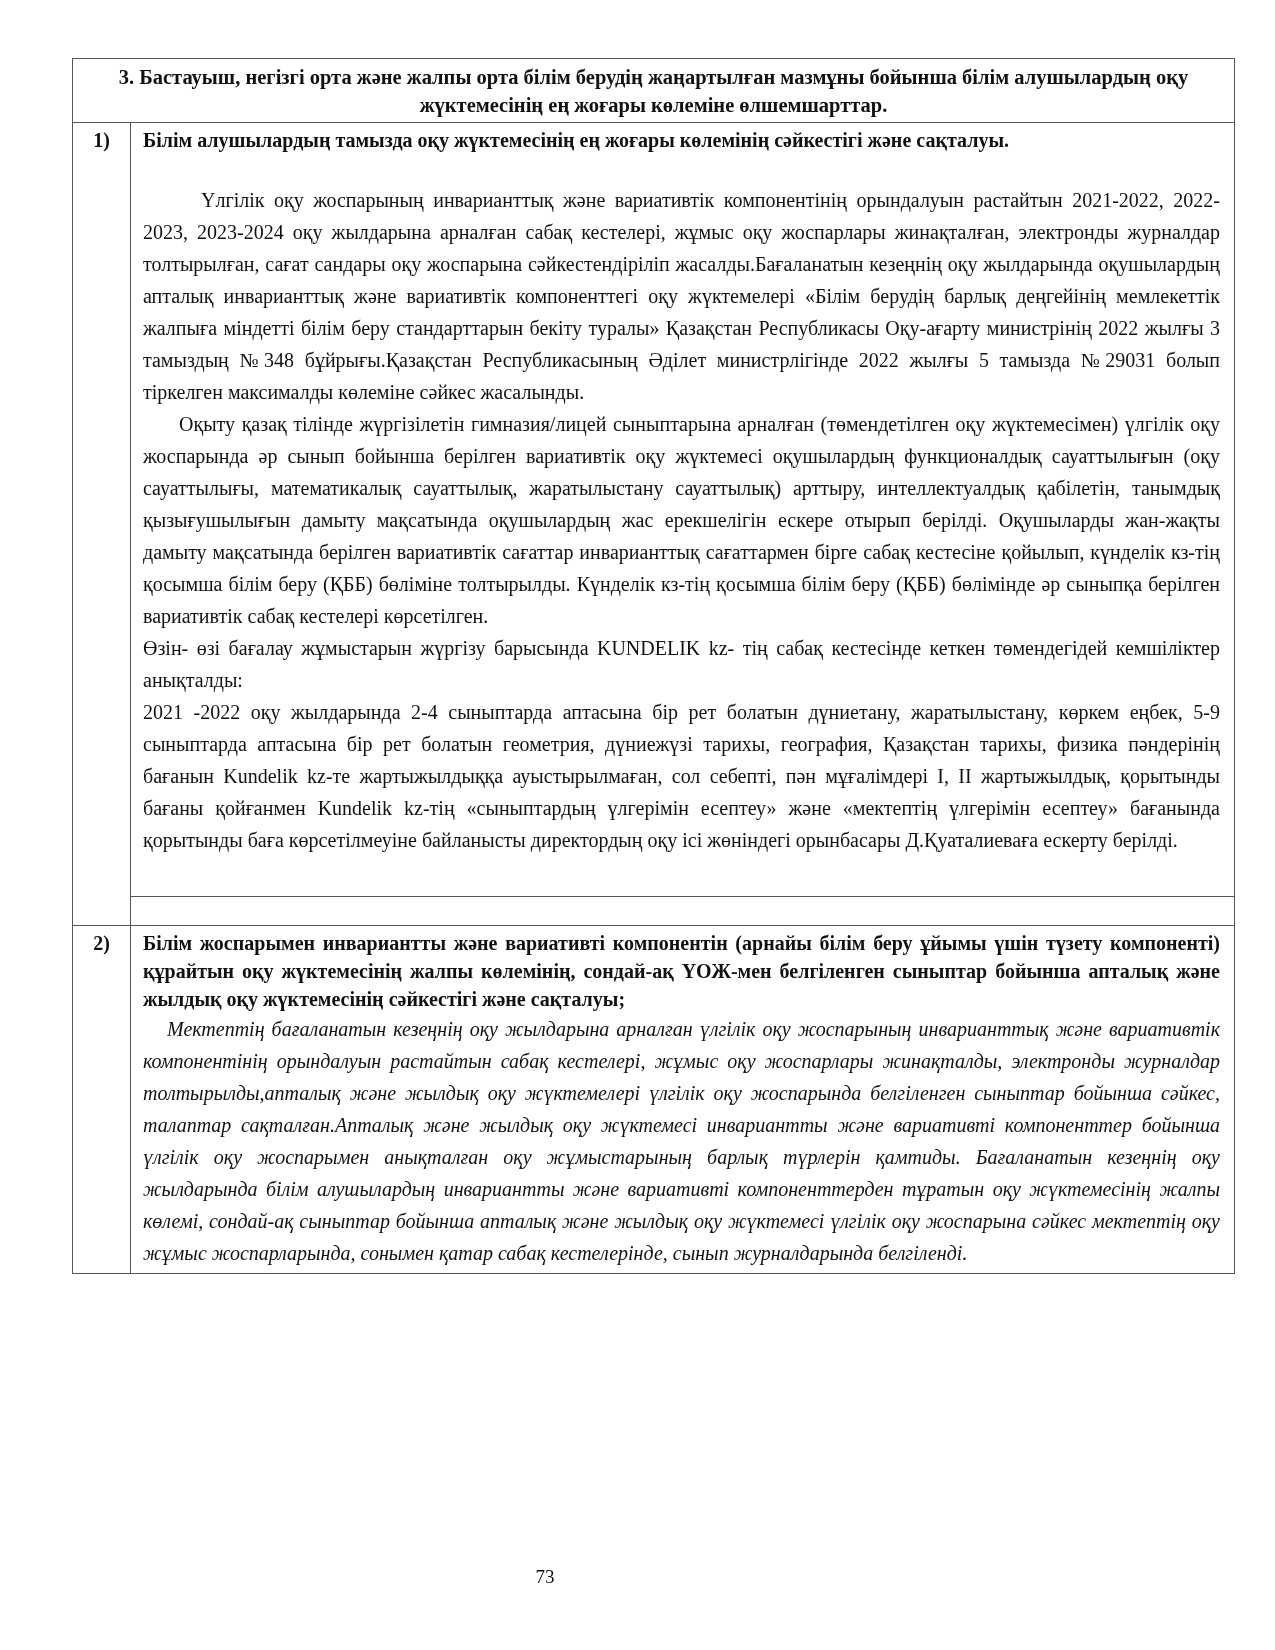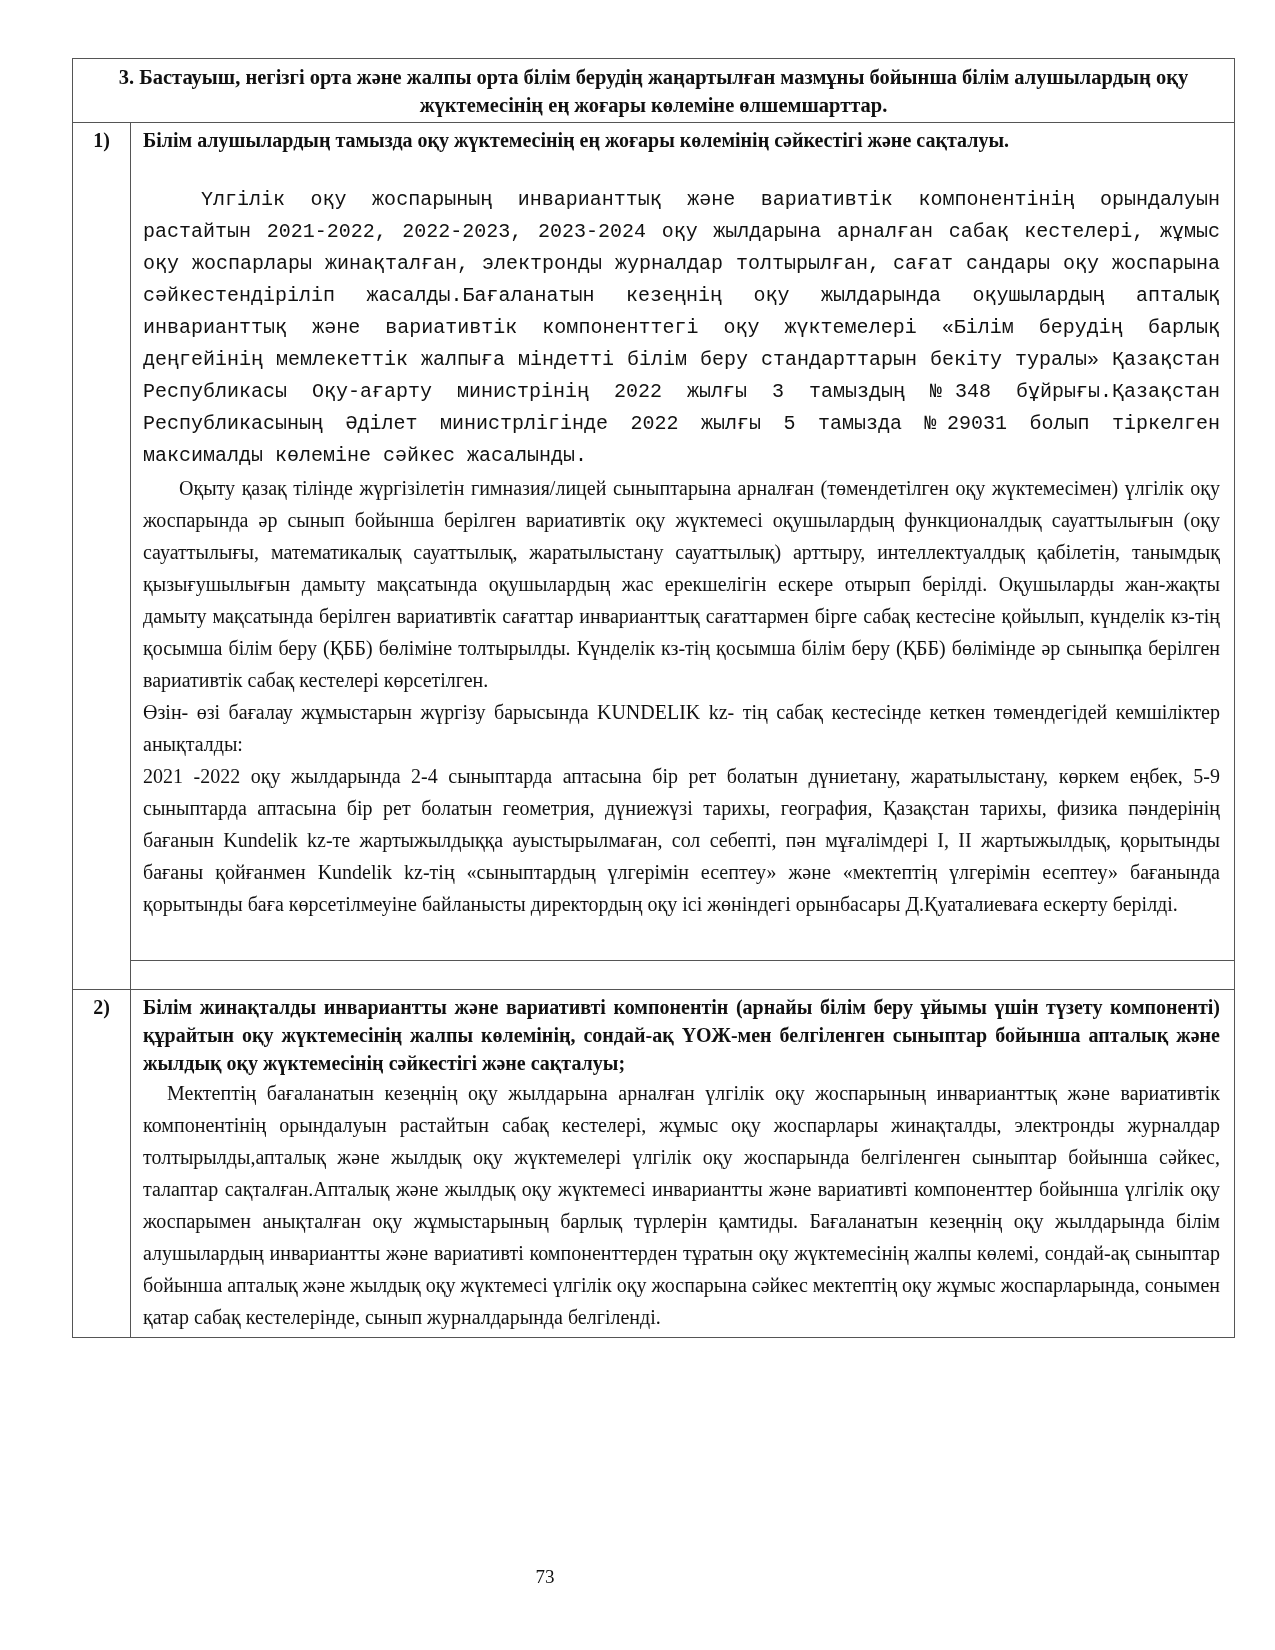--- a/index.html
+++ b/index.html
@@ -54,23 +54,23 @@
     }
     .body-text {
       font-size: 20px;
       line-height: 32px;
       text-align: justify;
       padding: 0 14px 0 12px;
     }
     .body-text p {
       margin: 0;
     }
-    .indent-lg { text-indent: 58px; font-family: Liberation Mono, monospace; }
+    .indent-lg { text-indent: 58px; }
     .indent-md { text-indent: 36px; }
-    .indent-sm { text-indent: 24px; }
+    .indent-sm { text-indent: 24px; font-style: italic; }
     .no-indent { text-indent: 0; }
 
     .sec1-body { padding-top: 30px; padding-bottom: 40px; }
     .blank-row td.blank-body { height: 28px; }
     .sec2-body { padding-top: 0; padding-bottom: 4px; }
 
     .page-number {
       position: absolute;
       left: 0;
       width: 1090px;
@@ -104,21 +104,21 @@
       </div>
     </td>
   </tr>
   <tr class="blank-row">
     <td class="blank-body"></td>
   </tr>
 
   <tr>
     <td class="num-cell">2)</td>
     <td>
-      <div class="heading-text">Білім жинақталды инвариантты және вариативті компонентін (арнайы білім беру ұйымы үшін түзету компоненті) құрайтын оқу жүктемесінің жалпы көлемінің, сондай-ақ ҮОЖ-мен белгіленген сыныптар бойынша апталық және жылдық оқу жүктемесінің сәйкестігі және сақталуы;</div>
+      <div class="heading-text">Білім жоспарымен инвариантты және вариативті компонентін (арнайы білім беру ұйымы үшін түзету компоненті) құрайтын оқу жүктемесінің жалпы көлемінің, сондай-ақ ҮОЖ-мен белгіленген сыныптар бойынша апталық және жылдық оқу жүктемесінің сәйкестігі және сақталуы;</div>
       <div class="body-text sec2-body">
         <p class="indent-sm">Мектептің бағаланатын кезеңнің оқу жылдарына арналған үлгілік оқу жоспарының инварианттық және вариативтік компонентінің орындалуын растайтын сабақ кестелері, жұмыс оқу жоспарлары жинақталды, электронды журналдар толтырылды,апталық және жылдық оқу жүктемелері үлгілік оқу жоспарында белгіленген сыныптар бойынша сәйкес, талаптар сақталған.Апталық және жылдық оқу жүктемесі инвариантты және вариативті компоненттер бойынша үлгілік оқу жоспарымен анықталған оқу жұмыстарының барлық түрлерін қамтиды. Бағаланатын кезеңнің оқу жылдарында білім алушылардың инвариантты және вариативті компоненттерден тұратын оқу жүктемесінің жалпы көлемі, сондай-ақ сыныптар бойынша апталық және жылдық оқу жүктемесі үлгілік оқу жоспарына сәйкес мектептің оқу жұмыс жоспарларында, сонымен қатар сабақ кестелерінде, сынып журналдарында белгіленді.</p>
       </div>
     </td>
   </tr>
 </tbody>
   </table>
 
 <div class="page-number">73</div>
 

